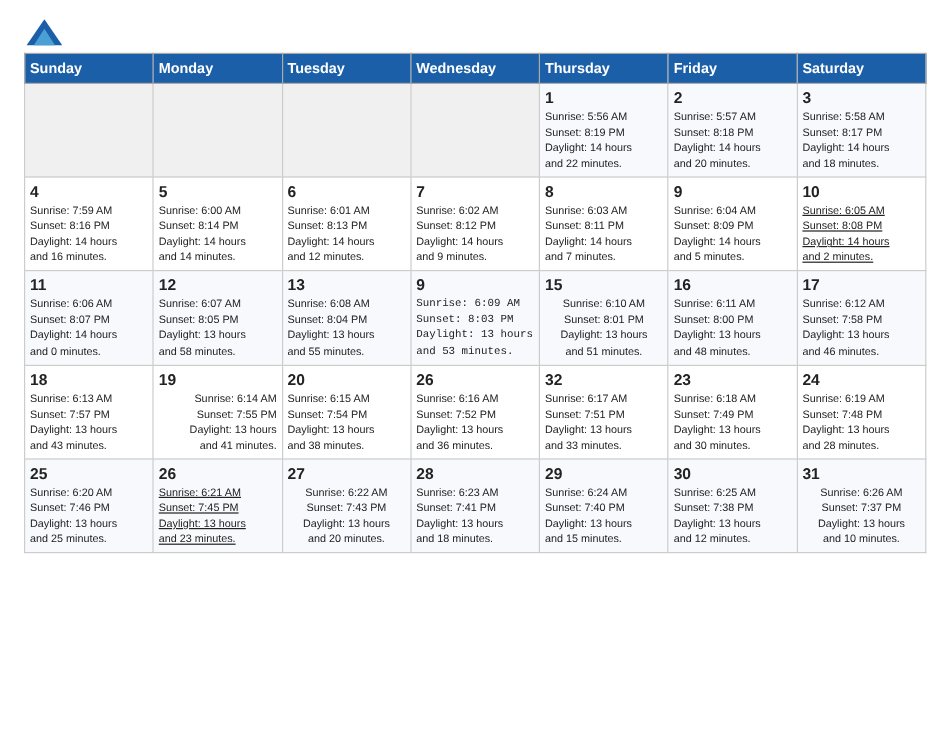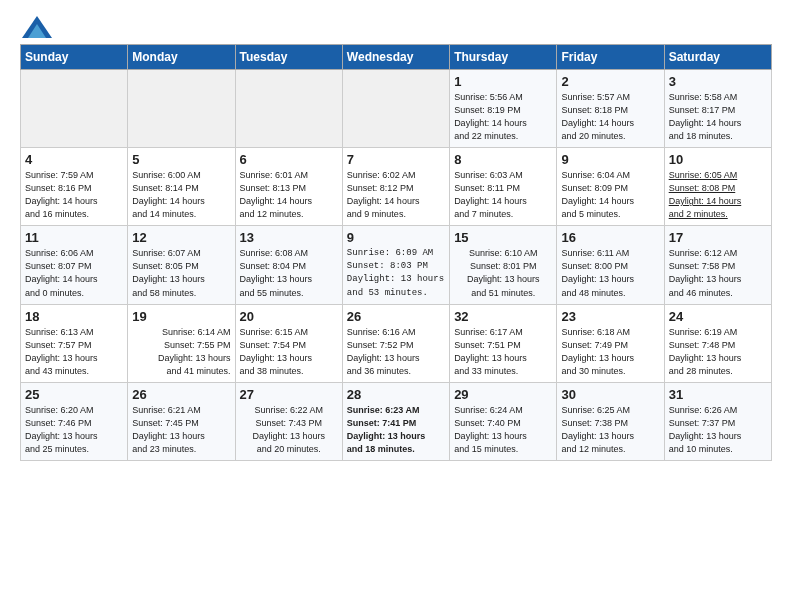--- a/index.html
+++ b/index.html
@@ -299,56 +299,56 @@
         <tr>
           <td>
             <span class="day-num">25</span>
             <div class="day-info" style="white-space: pre-line;">Sunrise: 6:20 AM
 Sunset: 7:46 PM
 Daylight: 13 hours
 and 25 minutes.</div>
           </td>
           <td>
             <span class="day-num">26</span>
-            <div class="day-info" style="white-space: pre-line;">Sunrise: 6:21 AM
+            <div class="day-info" style="white-space: pre-line; text-decoration: underline;">Sunrise: 6:21 AM
 Sunset: 7:45 PM
 Daylight: 13 hours
 and 23 minutes.</div>
           </td>
           <td>
             <span class="day-num">27</span>
             <div class="day-info" style="white-space: pre-line; text-align: center;">Sunrise: 6:22 AM
 Sunset: 7:43 PM
 Daylight: 13 hours
 and 20 minutes.</div>
           </td>
           <td>
             <span class="day-num">28</span>
-            <div class="day-info" style="white-space: pre-line; font-weight: bold;">Sunrise: 6:23 AM
+            <div class="day-info" style="white-space: pre-line;">Sunrise: 6:23 AM
 Sunset: 7:41 PM
 Daylight: 13 hours
 and 18 minutes.</div>
           </td>
           <td>
             <span class="day-num">29</span>
             <div class="day-info" style="white-space: pre-line;">Sunrise: 6:24 AM
 Sunset: 7:40 PM
 Daylight: 13 hours
 and 15 minutes.</div>
           </td>
           <td>
             <span class="day-num">30</span>
             <div class="day-info" style="white-space: pre-line;">Sunrise: 6:25 AM
 Sunset: 7:38 PM
 Daylight: 13 hours
 and 12 minutes.</div>
           </td>
           <td>
             <span class="day-num">31</span>
-            <div class="day-info" style="white-space: pre-line;">Sunrise: 6:26 AM
+            <div class="day-info" style="white-space: pre-line; text-align: center;">Sunrise: 6:26 AM
 Sunset: 7:37 PM
 Daylight: 13 hours
 and 10 minutes.</div>
           </td>
         </tr>
       </tbody>
   </table>
 </div>
 
 </body></html>

